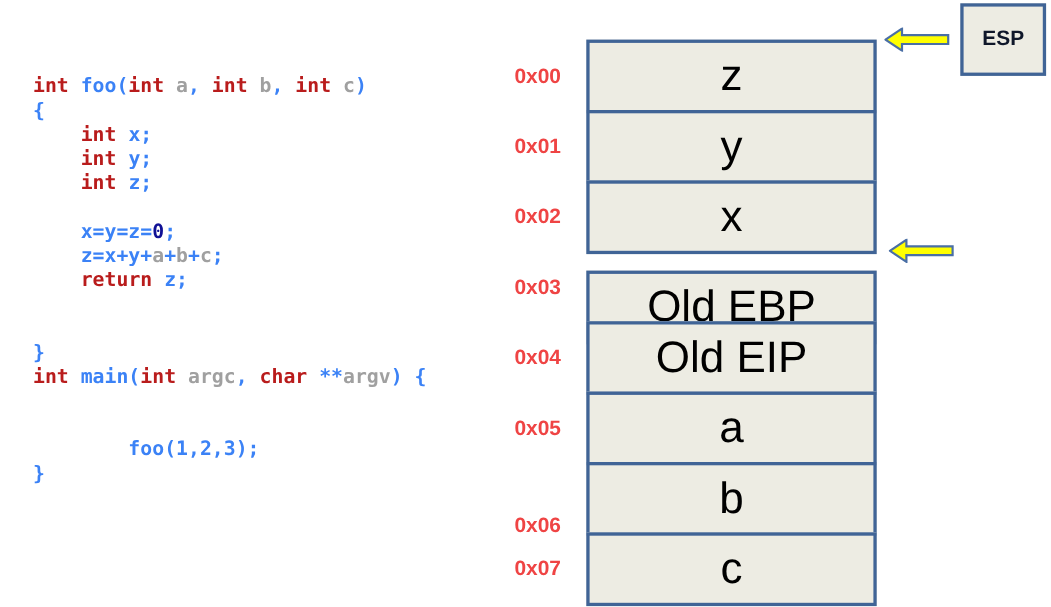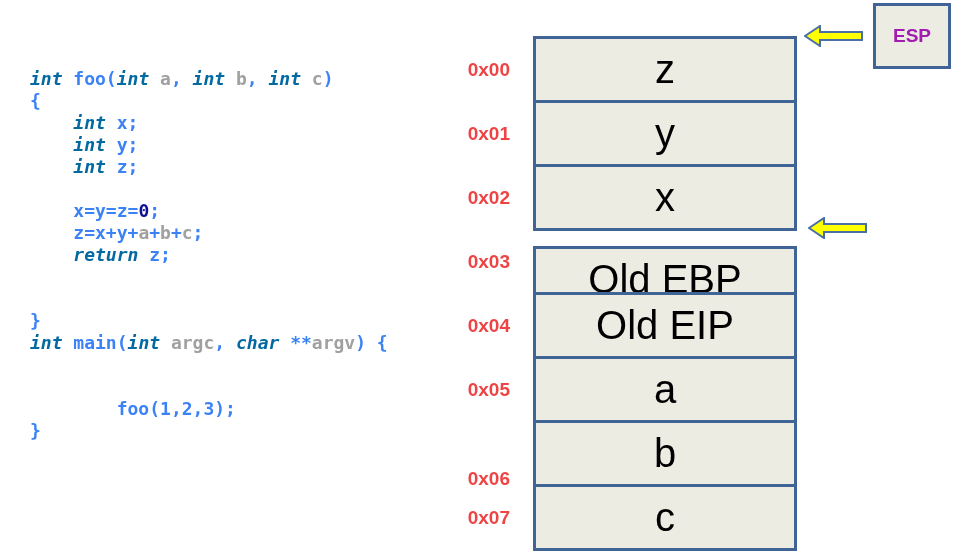--- a/index.html
+++ b/index.html
@@ -18,21 +18,21 @@
     left: 30px;
     top: 68px;
     font-family: "DejaVu Sans Mono", "Liberation Mono", monospace;
     font-size: 18px;
     line-height: 22px;
     font-weight: 600;
     white-space: pre;
     color: #000000;
   }
   .code-line { height: 22px; }
-  .code .k { color: #0369a1; font-style: italic; }  
+  .code .k { color: #b91c1c; }  
   .code .p { color: #3b82f6; }  
   .code .g { color: #a0a0a0; }  
   .code .n { color: #101095; }  
 
   
   .stack-cell {
     position: absolute;
     left: 533px;
     width: 264px;
     height: 67px;
@@ -60,21 +60,21 @@
   .ptr-box {
     position: absolute;
     box-sizing: border-box;
     border: 3px solid #406496;
     background: #edece3;
     display: flex;
     align-items: center;
     justify-content: center;
     font-size: 19px;
     font-weight: 600;
-    color: #a21caf;
+    color: #0f172a;
   }
   #esp-box { left: 873px; top: 3px;   width: 78px; height: 66px; }
   #ebp-box { left: 877px; top: 197px; width: 77px; height: 62px; }
   .ptr-arrow { position: absolute; width: 60px; height: 22px; }
   #esp-arrow { left: 804px; top: 25px; }
   #ebp-arrow { left: 808px; top: 217px; }
 </style>
 </head>
 <body>
 

